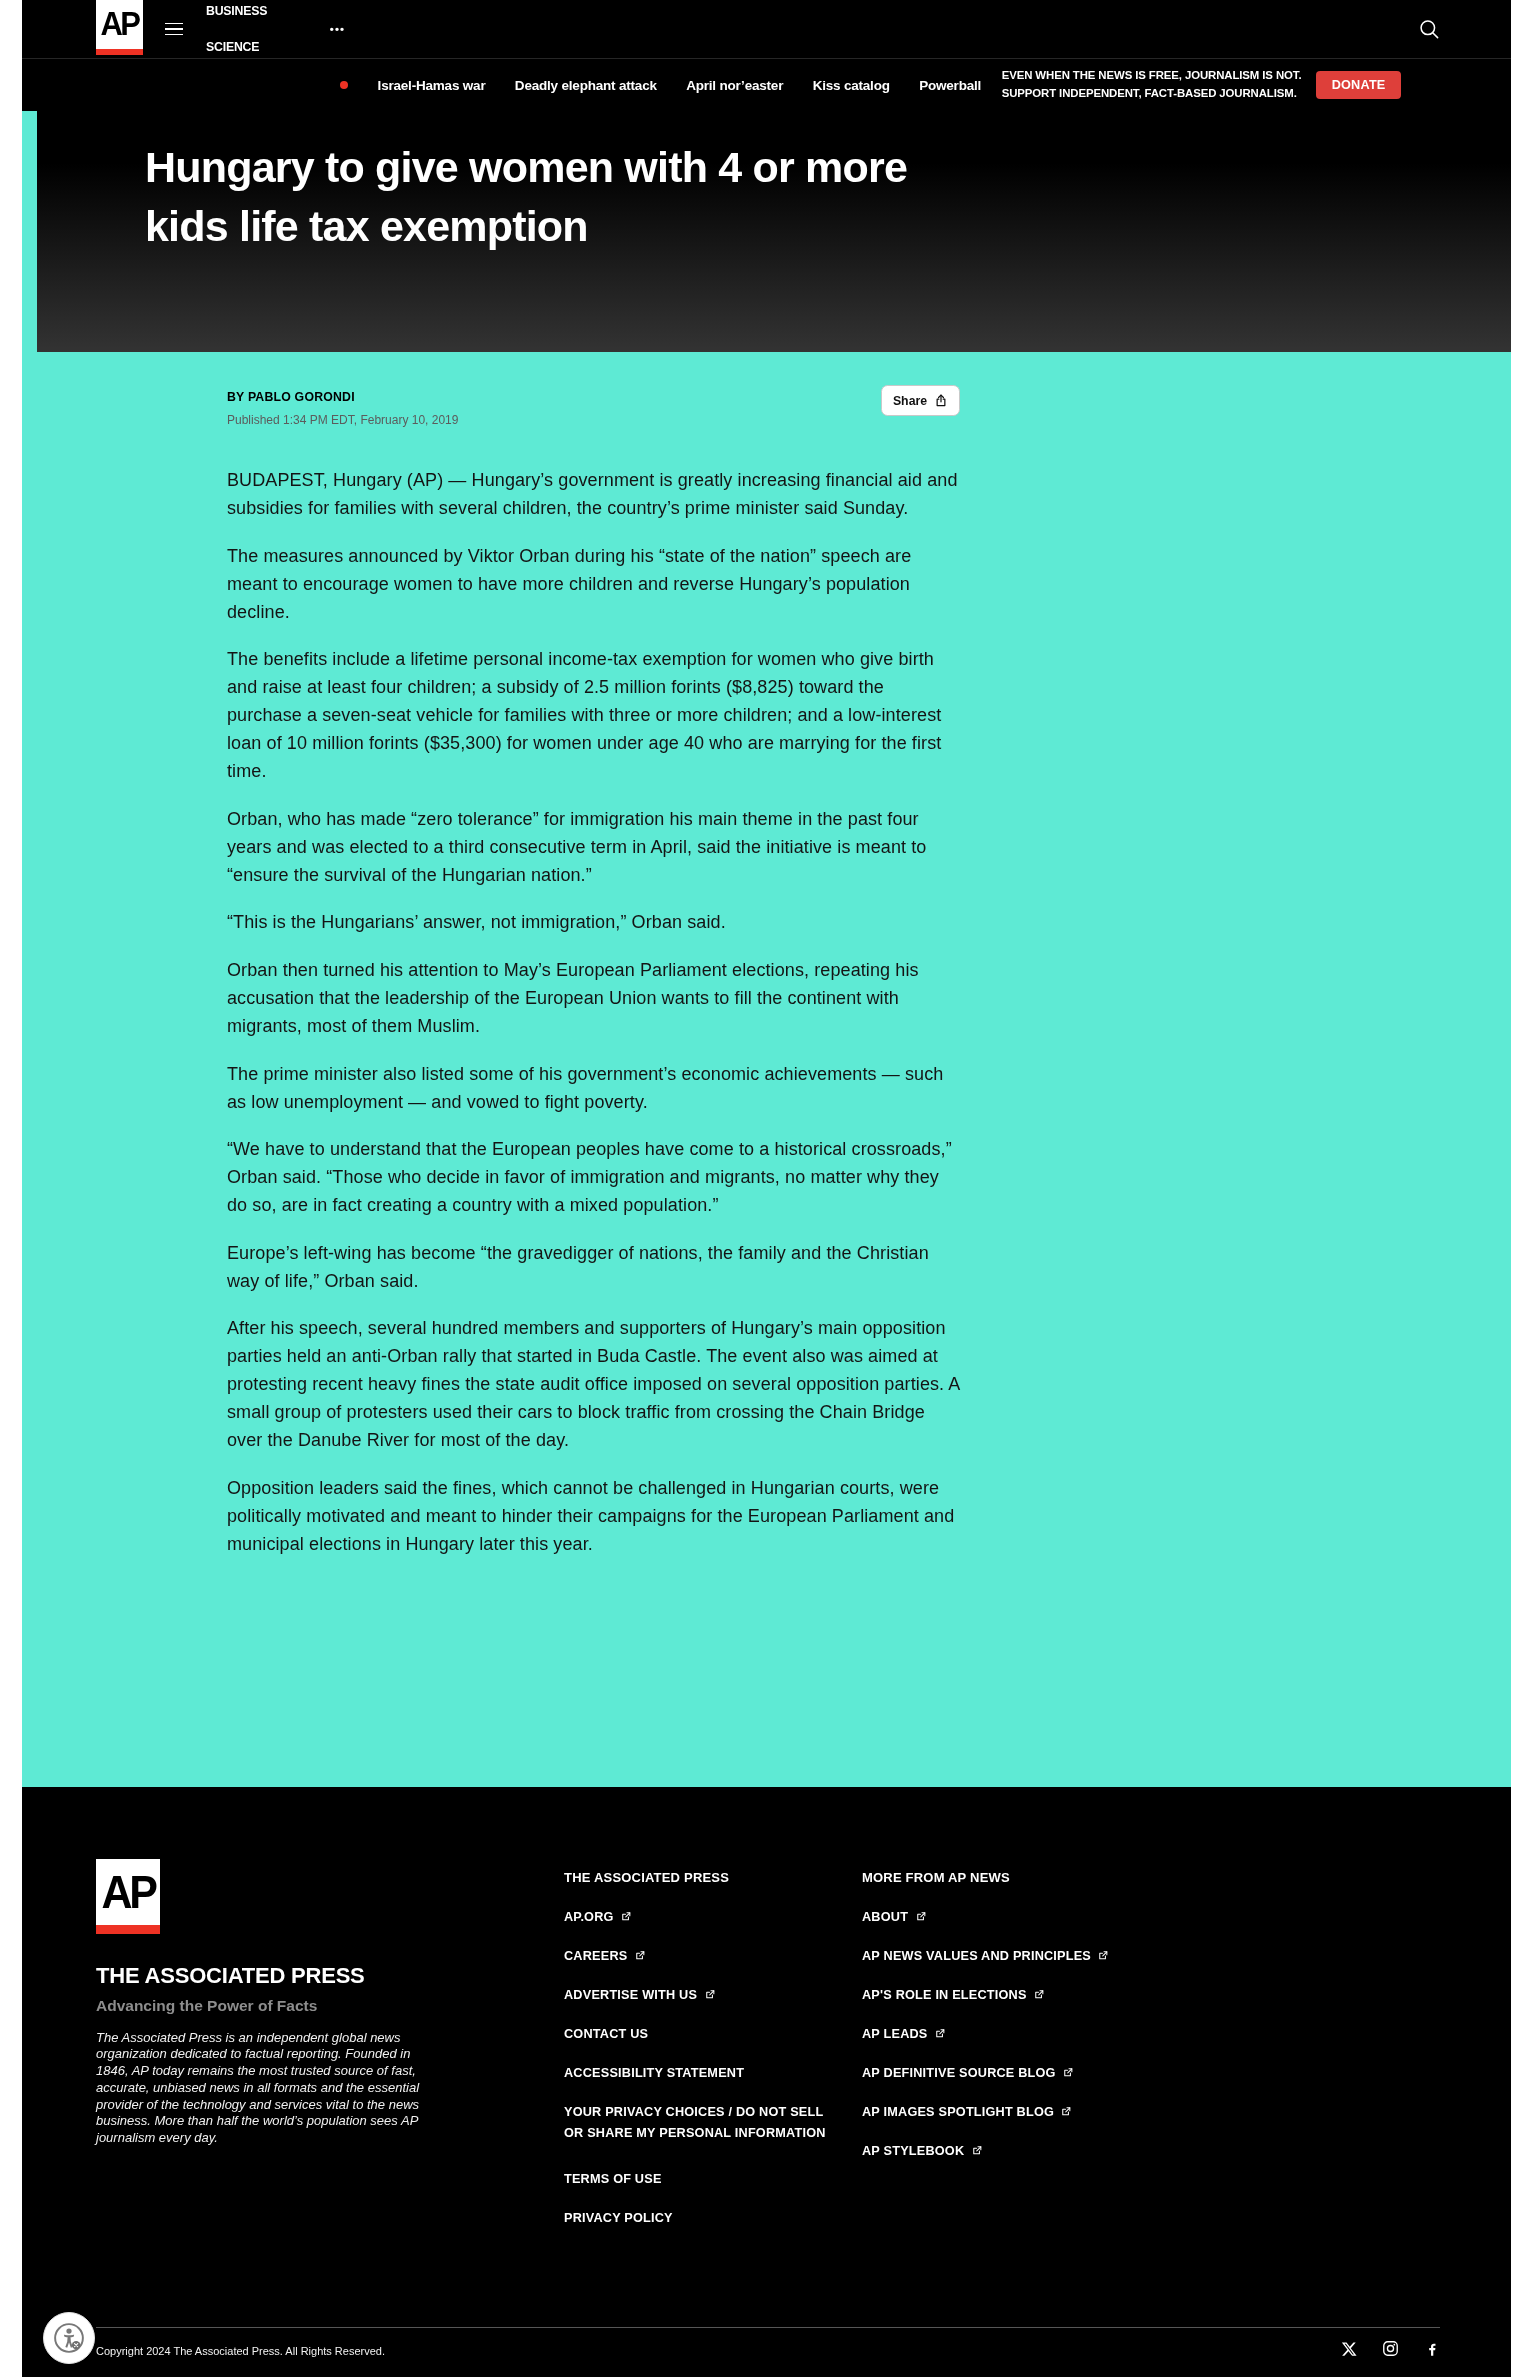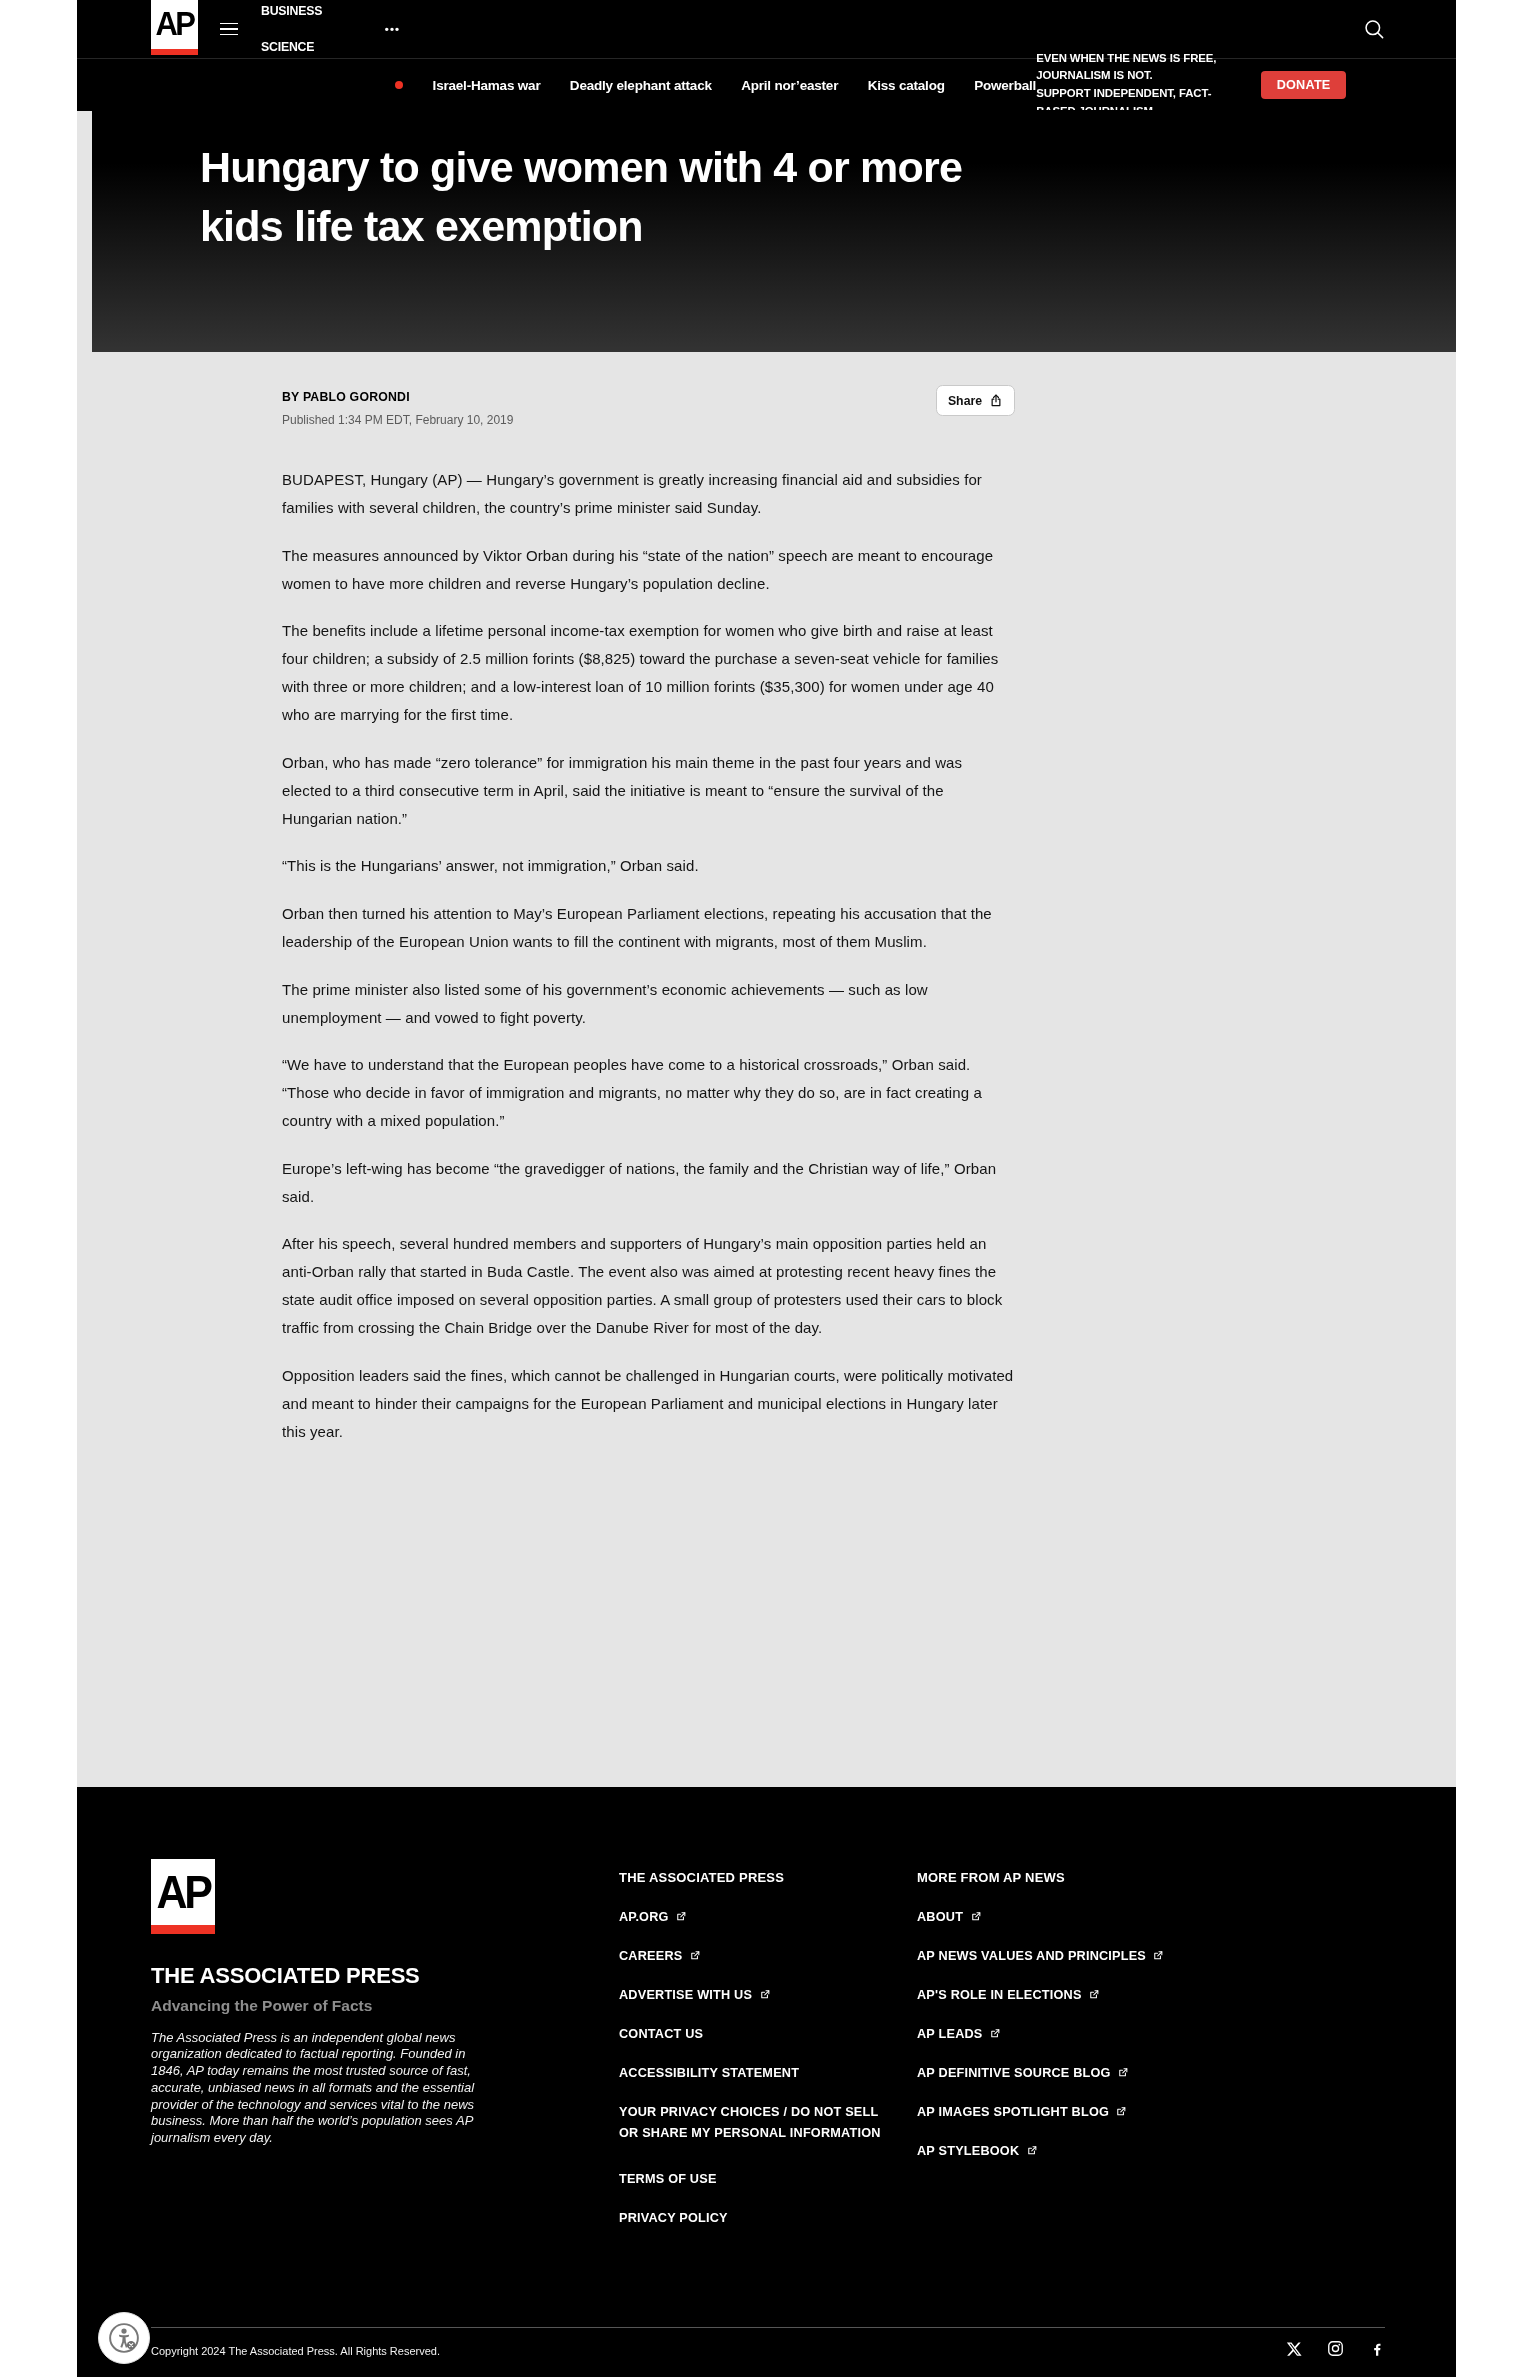--- a/index.html
+++ b/index.html
@@ -1,18 +1,18 @@
 <!DOCTYPE html>
 <html style="--ap-red: #ee3224; --donate-red: #de3f3a;font-size:13px"><head>
 <meta charset="utf-8">
 <style>
   :root { --ap-red:#ee3224; --donate-red:#de3f3a; }
   * { margin:0; padding:0; box-sizing:border-box; }
   body { background:#fff; font-family:"Liberation Sans", sans-serif; }
-  .page { position:relative; width:1379px; height:2377px; background:#e5e5e5; overflow:hidden; margin:0 auto; }
+  .page { position:relative; width:1489px; height:2377px; background:#5eead4; overflow:hidden; margin:0 auto; }
 
   
   .topnav { position:absolute; top:0; left:0; width:100%; height:59px; background:#000;
             display:flex; align-items:center; padding:0 70px 0 74px; border-bottom:0.8px solid #262626; }
   .ap-logo { width:47px; height:55px; background:#fff; position:relative; align-self:flex-start;
              display:flex; align-items:center; justify-content:center; cursor:pointer; }
   .ap-logo::after { content:""; position:absolute; left:0; right:0; bottom:0; height:6.5px; background:var(--ap-red); }
   .ap-logo .glyph { font-weight:700; font-size:31px; letter-spacing:-2.5px; color:#000; margin-top:-6.5px; transform:scaleY(1.08); }
   .menu-btn { margin-left:22px; background:none; border:none; cursor:pointer; }
   .menu-icon { display:flex; flex-direction:column; gap:4.1px; }
@@ -42,21 +42,21 @@
   
   .article { position:absolute; top:352px; left:205px; width:733px; height:1434px; }
   .byline-row { position:relative; padding-top:38px; }
   .byline { font-size:12.3px; font-weight:700; color:#000; letter-spacing:0.2px; }
   .published { font-size:12px; color:#5c5c5c; margin-top:9px; }
   .share-btn { position:absolute; right:0; top:33px; height:31px; padding:0 11.4px;
                border:0.8px solid #c9c9c9; border-radius:6.5px; background:#fff; cursor:pointer;
                display:flex; align-items:center; gap:6.5px; font-family:"Liberation Sans",sans-serif;
                font-weight:700; font-size:12.3px; color:#111; }
   .body-text { margin-top:39px; }
-  .body-text p { font-size:15px; line-height:28px; color:#141414; letter-spacing:0.1px; margin-bottom:19.6px; }
+  .body-text p { font-size:18px; line-height:28px; color:#141414; letter-spacing:0.1px; margin-bottom:19.6px; }
 
   
   .footer { position:absolute; top:1787px; left:0; width:100%; height:590px; background:#000; }
   .footer-cols { display:flex; padding:72px 0 0 74px; align-items:flex-start; }
   .f-brand { width:327px; }
   .f-logo { width:64px; height:75px; background:#fff; position:relative;
             display:flex; align-items:center; justify-content:center; cursor:pointer; }
   .f-logo::after { content:""; position:absolute; left:0; right:0; bottom:0; height:9px; background:var(--ap-red); }
   .f-logo .glyph { font-weight:700; font-size:43px; letter-spacing:-3.3px; color:#000; margin-top:-8.2px; transform:scaleY(1.08); }
   .f-name { margin-top:29.4px; color:#fff; font-weight:700; font-size:22px; letter-spacing:-0.2px; }

